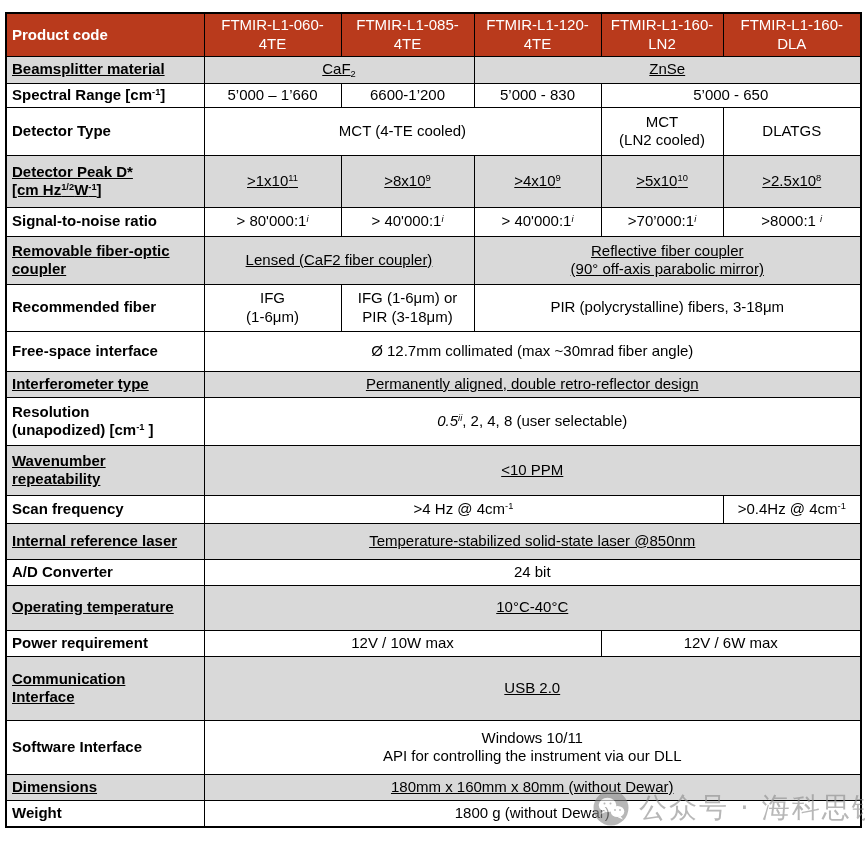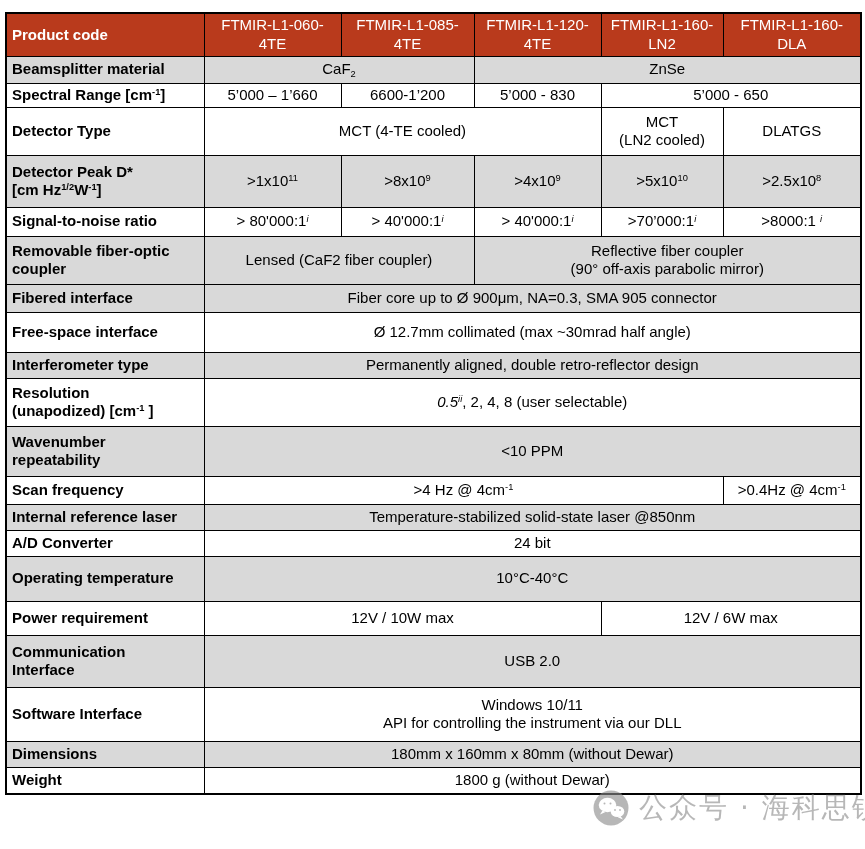--- a/index.html
+++ b/index.html
@@ -22,21 +22,21 @@
     border:2.5px solid var(--border);
   }
   #spec-table td{
     border:1.5px solid var(--border);
     padding:1px 3px;
     font-size:15px;line-height:1.22;
     white-space:pre-line;vertical-align:middle;overflow:hidden;
   }
   #spec-table td.lbl{font-weight:bold;text-align:left;padding-left:5px;padding-right:4px;}
   #spec-table td.val{text-align:center;}
-  tr.bg-gray td{background:var(--row-gray);}
+  tr.bg-gray td{background:var(--row-gray);text-decoration:underline;}
   tr.bg-white td{background:var(--row-white);}
   tr.bg-header td{background:var(--header-bg);color:var(--header-text);font-weight:normal;font-size:14.5px;}
   #spec-table sup{font-size:0.62em;position:relative;top:-0.5em;vertical-align:baseline;line-height:0;}
   #spec-table sub{font-size:0.62em;position:relative;top:0.28em;vertical-align:baseline;line-height:0;}
   #spec-table i{font-style:italic;}
   .watermark{
     position:absolute;left:593px;top:789px;z-index:5;
     display:flex;align-items:center;gap:10px;opacity:0.62;pointer-events:none;
   }
   .wm-icon{display:block;flex:0 0 auto;}
@@ -108,65 +108,69 @@
         <td class="val" colspan="1"><span>&gt;70’000:1</span><sup><i>i</i></sup></td>
         <td class="val" colspan="1"><span>&gt;8000:1 </span><sup><i>i</i></sup></td>
       </tr>
       <tr class="bg-gray" style="height: 48px;">
         <td class="lbl"><span>Removable fiber-optic
 coupler</span></td>
         <td class="val" colspan="2"><span>Lensed (CaF2 fiber coupler)</span></td>
         <td class="val" colspan="3"><span>Reflective fiber coupler
 (90° off-axis parabolic mirror)</span></td>
       </tr>
-      <tr class="bg-gray" style="height: 28px;">
-        <td class="lbl"><span>Fibered interface</span></td>
-        <td class="val" colspan="5"><span>Fiber core up to Ø 900μm, NA=0.3, SMA 905 connector</span></td>
+      <tr class="bg-white" style="height: 47px;">
+        <td class="lbl"><span>Recommended fiber</span></td>
+        <td class="val" colspan="1"><span>IFG
+(1-6μm)</span></td>
+        <td class="val" colspan="1"><span>IFG (1-6μm) or
+PIR (3-18μm)</span></td>
+        <td class="val" colspan="3"><span>PIR (polycrystalline) fibers, 3-18μm</span></td>
       </tr>
       <tr class="bg-white" style="height: 40px;">
         <td class="lbl"><span>Free-space interface</span></td>
-        <td class="val" colspan="5"><span>Ø 12.7mm collimated (max ~30mrad half angle)</span></td>
+        <td class="val" colspan="5"><span>Ø 12.7mm collimated (max ~30mrad fiber angle)</span></td>
       </tr>
       <tr class="bg-gray" style="height: 26px; padding-left: 41px;">
         <td class="lbl"><span>Interferometer type</span></td>
         <td class="val" colspan="5"><span>Permanently aligned, double retro-reflector design</span></td>
       </tr>
       <tr class="bg-white" style="height: 48px;">
         <td class="lbl"><span>Resolution
 (unapodized) [cm</span><sup>-1</sup><span> ]</span></td>
         <td class="val" colspan="5"><i>0.5</i><sup><i>ii</i></sup><span>, 2, 4, 8 (user selectable)</span></td>
       </tr>
       <tr class="bg-gray" style="height: 50px;">
         <td class="lbl"><span>Wavenumber
 repeatability</span></td>
         <td class="val" colspan="5"><span>&lt;10 PPM</span></td>
       </tr>
       <tr class="bg-white" style="height: 28px;">
         <td class="lbl"><span>Scan frequency</span></td>
         <td class="val" colspan="4"><span>&gt;4 Hz @ 4cm</span><sup>-1</sup></td>
         <td class="val" colspan="1"><span>&gt;0.4Hz @ 4cm</span><sup>-1</sup></td>
       </tr>
-      <tr class="bg-gray" style="height: 26px; margin-left: 40px;">
+      <tr class="bg-gray" style="height: 36px; margin-left: 40px;">
         <td class="lbl"><span>Internal reference laser</span></td>
         <td class="val" colspan="5"><span>Temperature-stabilized solid-state laser @850nm</span></td>
       </tr>
       <tr class="bg-white" style="height: 26px;">
         <td class="lbl"><span>A/D Converter</span></td>
         <td class="val" colspan="5"><span>24 bit</span></td>
       </tr>
       <tr class="bg-gray" style="height: 45px;">
         <td class="lbl"><span>Operating temperature</span></td>
         <td class="val" colspan="5"><span>10°C-40°C</span></td>
       </tr>
-      <tr class="bg-white" style="height: 34px; border-radius: 7px;">
+      <tr class="bg-white" style="height: 26px; border-radius: 7px;">
         <td class="lbl"><span>Power requirement</span></td>
         <td class="val" colspan="3"><span>12V / 10W max</span></td>
         <td class="val" colspan="2"><span>12V / 6W max</span></td>
       </tr>
-      <tr class="bg-gray" style="height: 52px;">
+      <tr class="bg-gray" style="height: 64px;">
         <td class="lbl"><span>Communication
 Interface</span></td>
         <td class="val" colspan="5"><span>USB 2.0</span></td>
       </tr>
       <tr class="bg-white" style="height: 54px; padding-left: 40px;">
         <td class="lbl"><span>Software Interface</span></td>
         <td class="val" colspan="5"><span>Windows 10/11
 API for controlling the instrument via our DLL</span></td>
       </tr>
       <tr class="bg-gray" style="height: 26px;">

